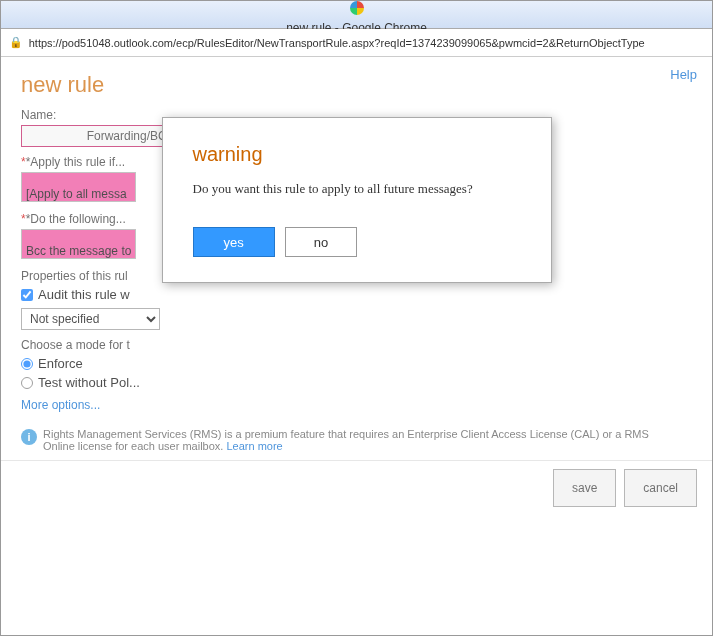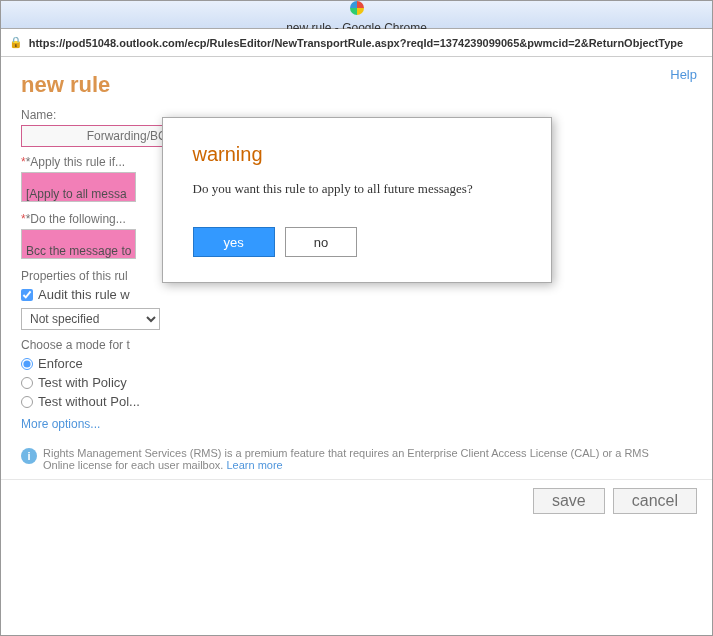--- a/index.html
+++ b/index.html
@@ -63,21 +63,20 @@
       align-items: center;
       padding: 0 8px;
       border-bottom: 1px solid #ccc;
       gap: 6px;
     }
     .lock-icon { color: #4a7a4a; font-size: 11px; }
     .address-text {
       font-size: 11px;
       color: #333;
       flex: 1;
-      font-weight: bold;
     }
 
     
     .page-container {
       background: white;
       flex: 1;
       position: relative;
       overflow: hidden;
     }
 
@@ -87,21 +86,21 @@
       right: 15px;
       color: #0066cc;
       text-decoration: none;
       font-size: 13px;
     }
 
     .page-title {
       padding: 15px 20px 10px;
       font-size: 22px;
       color: #cc6600;
-      font-weight: bold;
+      font-weight: normal;
     }
 
     .form-area {
       padding: 0 20px;
     }
 
     .field-label {
       font-size: 12px;
       color: #333;
       margin-bottom: 3px;
@@ -198,23 +197,23 @@
     
     .bottom-bar {
       border-top: 1px solid #ddd;
       padding: 8px 15px;
       display: flex;
       justify-content: flex-end;
       gap: 8px;
       background: white;
     }
     .btn-save, .btn-cancel {
-      height: 26px;
+      height: 38px;
       padding: 0 18px;
-      font-size: 16px;
+      font-size: 12px;
       border: 1px solid #999;
       background: #f0f0f0;
       cursor: pointer;
       color: #333;
     }
 
     
     .modal-overlay {
       position: absolute;
       top: 0; left: 0; right: 0; bottom: 0;
@@ -340,24 +339,20 @@
       
       <div class="section-label">Choose a mode for t</div>
 
       
       <div class="radio-row">
         <input type="radio" name="mode" checked="" style="">
         <span>Enforce</span>
       </div>
       <div class="radio-row">
         <input type="radio" name="mode" style="">
-        <span>Test with Policy</span>
-      </div>
-      <div class="radio-row">
-        <input type="radio" name="mode" style="">
         <span>Test without Pol...</span>
       </div>
 
       
       <a class="more-options">More options...</a>
 
       
       <div class="info-box">
         <div class="info-icon">i</div>
         <span>

